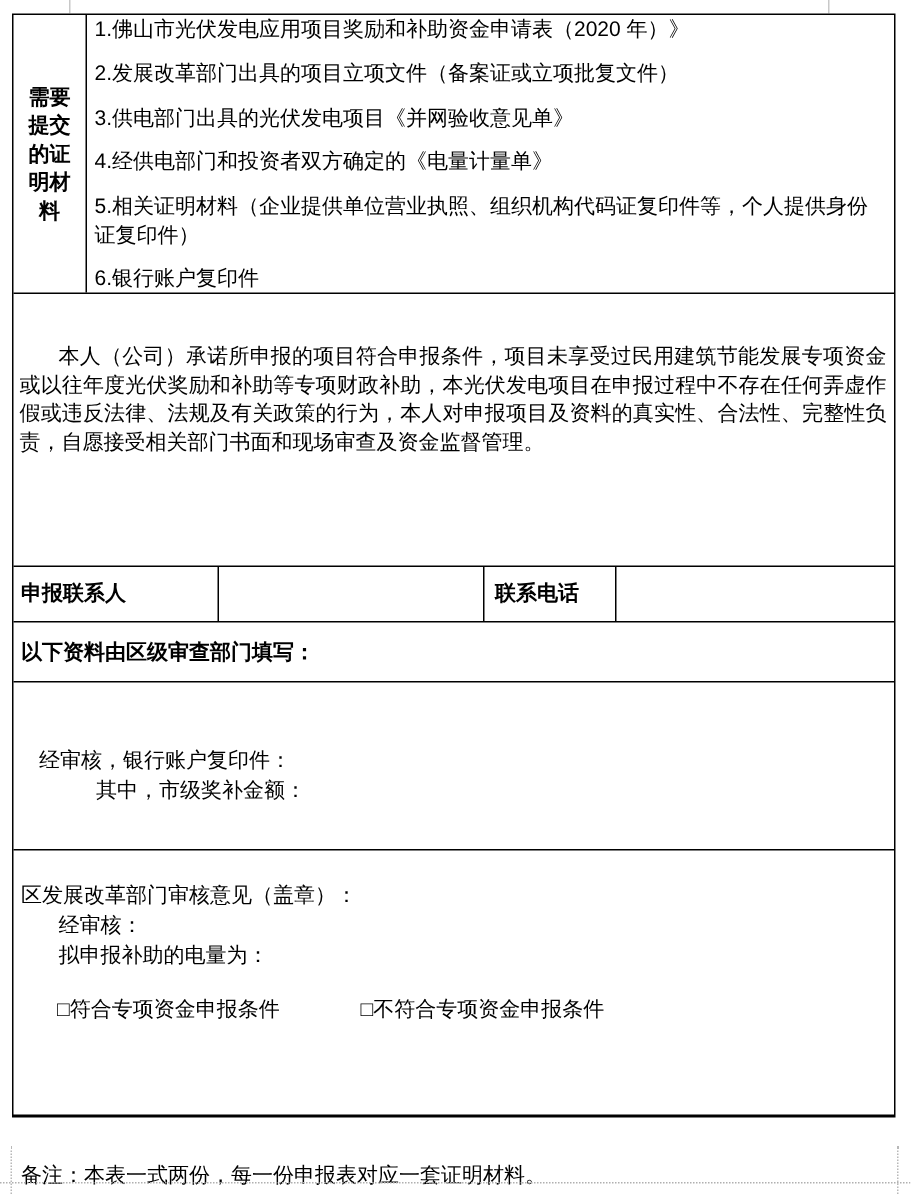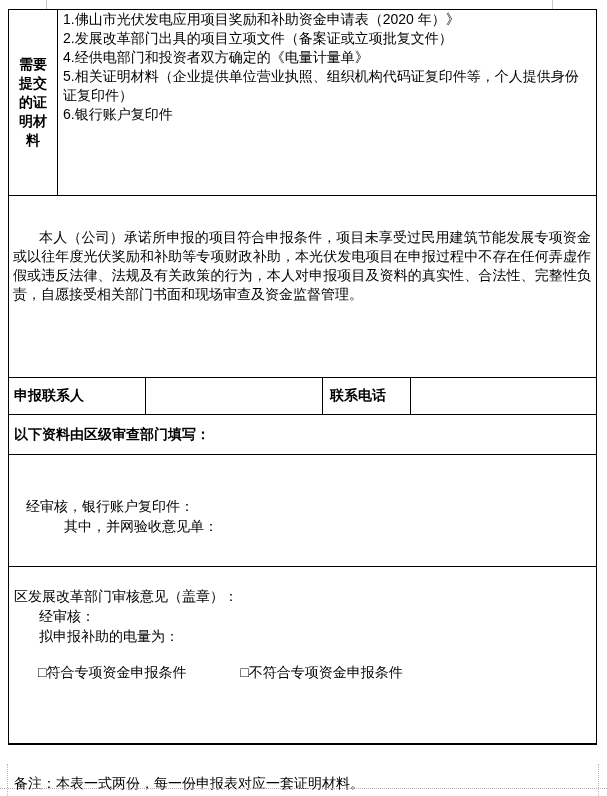--- a/index.html
+++ b/index.html
@@ -16,21 +16,21 @@
   }
   .row { border-bottom:1px solid #000; position:relative; }
 
   
   .row-materials { height:186px; display:flex; }
   .materials-header {
     width:49px; border-right:1px solid #000; display:flex; flex-direction:column;
     justify-content:center; align-items:center; font-weight:bold; line-height:19px;
   }
   .materials-list {
-    flex:1; display:flex; flex-direction:column; justify-content:flex-start;
+    flex:1; display:flex; flex-direction:column; justify-content:space-between;
     padding:0 4px 0 5px; line-height:19px;
   }
 
   
   .row-declaration { height:182px; }
   .declaration-text {
     padding:32px 5px 0 4px; line-height:19px; text-indent:26px; text-align:justify;
   }
   .signature-line { margin-top:33px; text-align:center; padding-left:38px; }
 
@@ -85,20 +85,21 @@
     <div class="materials-header">
       <div>需要</div>
       <div>提交</div>
       <div>的证</div>
       <div>明材</div>
       <div>料</div>
     </div>
     <div class="materials-list">
       <div>1.佛山市光伏发电应用项目奖励和补助资金申请表（2020 年）》</div>
       <div>2.发展改革部门出具的项目立项文件（备案证或立项批复文件）</div>
+      <div>3.供电部门出具的光伏发电项目《并网验收意见单》</div>
       <div>4.经供电部门和投资者双方确定的《电量计量单》</div>
       <div>5.相关证明材料（企业提供单位营业执照、组织机构代码证复印件等，个人提供身份证复印件）</div>
       <div>6.银行账户复印件</div>
     </div>
   </div>
 
   <div class="row row-declaration">
     <div class="declaration-text">本人（公司）承诺所申报的项目符合申报条件，项目未享受过民用建筑节能发展专项资金或以往年度光伏奖励和补助等专项财政补助，本光伏发电项目在申报过程中不存在任何弄虚作假或违反法律、法规及有关政策的行为，本人对申报项目及资料的真实性、合法性、完整性负责，自愿接受相关部门书面和现场审查及资金监督管理。</div>
   </div>
 
@@ -107,21 +108,21 @@
     <div class="cell-contact-value"></div>
     <div class="cell-phone-label">联系电话</div>
     <div class="cell-phone-value"></div>
   </div>
 
   <div class="row row-section-header">以下资料由区级审查部门填写：</div>
 
   <div class="row row-amounts">
     <div class="amount-line1">经审核，银行账户复印件：</div>
     <div class="amount-line2">
-      <span>其中，并网验收意见单：</span>
+      <span>其中，市级奖补金额：</span>
       <span class="amount-gap"></span>
     </div>
   </div>
 
   <div class="row row-approval">
     <div class="approval-title">区发展改革部门审核意见（盖章）：</div>
     <div class="approval-sub">经审核：</div>
     <div class="approval-sub">拟申报补助的电量为：</div>
     <div class="approval-checkboxes">
       <span>□符合专项资金申报条件</span>

